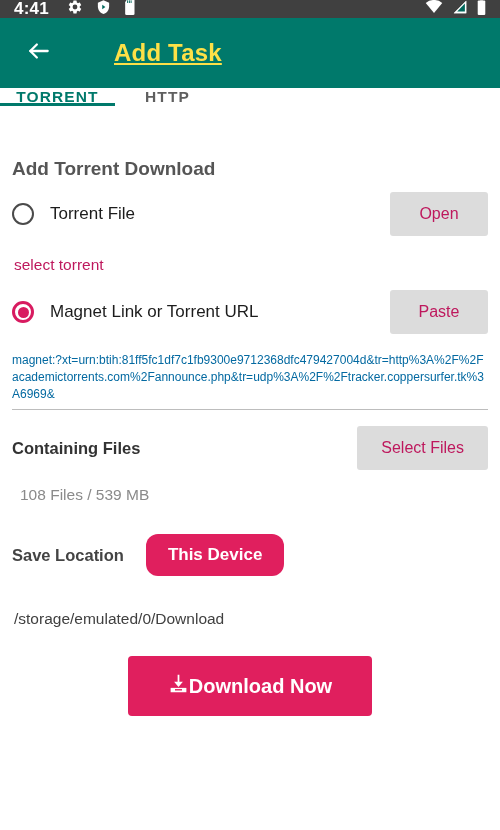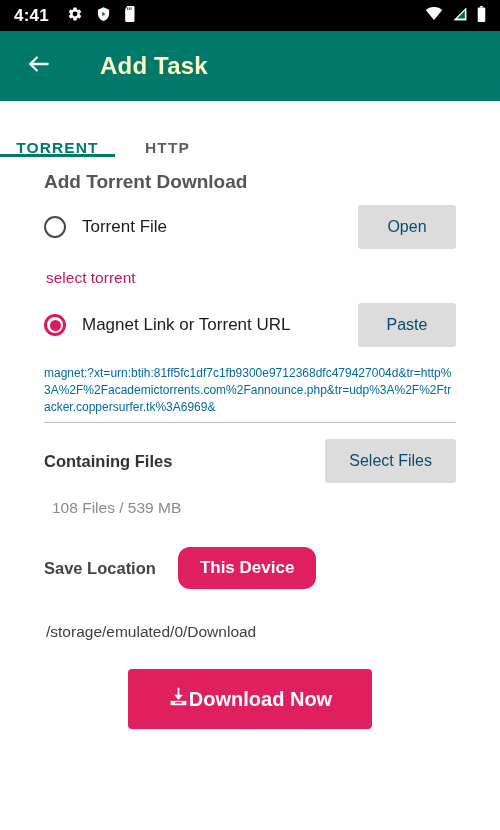--- a/index.html
+++ b/index.html
@@ -6,57 +6,57 @@
   html, body {
     width: 500px; height: 830px;
     background: #ffffff;
     font-family: "Liberation Sans", sans-serif;
     overflow: hidden;
   }
   .phone { position: relative; width: 500px; height: 830px; background: #fff; }
 
   
   .statusbar {
-    height: 31px; background: #000000;
+    height: 18px; background: #404040;
     display: flex; align-items: center;
     padding: 0 14px; color: #ffffff;
   }
   .sb-time { font-size: 17px; font-weight: 700; letter-spacing: .2px; }
   .sb-left-icons { display: flex; align-items: center; gap: 13px; margin-left: 18px; }
   .sb-spacer { flex: 1; }
   .sb-right-icons { display: flex; align-items: center; gap: 9px; }
   .sb-ic { display: block; }
 
   
   .toolbar {
     height: 70px; background: #00796b;
     display: flex; align-items: center; padding: 0 22px;
   }
   .back-btn { width: 34px; height: 34px; display: flex; align-items: center; justify-content: center; cursor: pointer; }
   .toolbar-title {
-    color: #fef9c3; font-size: 24px; font-weight: 700;
-    margin-left: 44px; letter-spacing: .2px;
-  }
-
-  
-  .tabs { height: 56px; display: flex; align-items: flex-end; background: #fff; position: relative; }
+    color: #fde047; font-size: 24px; font-weight: 700;
+    margin-left: 58px; letter-spacing: .2px; text-decoration: underline;
+  }
+
+  
+  .tabs { height: 56px; display: flex; align-items: flex-start; background: #fff; position: relative; }
   .tab {
     display: flex; align-items: center; justify-content: center;
     font-size: 15.5px; font-weight: 700; letter-spacing: 1.1px;
     cursor: pointer; position: relative;
   }
   .tab.t1 { width: 115px; color: #00796b; }
   .tab.t2 { width: 105px; color: #5f5f5f; }
   .tab.active::after {
     content: ""; position: absolute; left: 0; right: 0; bottom: 0;
     height: 3px; background: #00796b;
   }
 
   
-  .content { padding: 0 44px; }
+  .content { padding: 0 12px; }
   .section-title {
     font-size: 19px; font-weight: 700; color: #555555;
     margin-top: 14px; margin-bottom: 6px;
   }
 
   .opt-row { display: flex; align-items: center; min-height: 56px; }
   .radio-wrap { width: 38px; display: flex; align-items: center; }
   .radio {
     width: 22px; height: 22px; border-radius: 50%;
     border: 2px solid #4a4a4a; background: #fff;
@@ -64,21 +64,21 @@
     cursor: pointer;
   }
   .radio.checked { border-color: #d81b60; border-width: 3px; }
   .radio.checked .dot {
     width: 11px; height: 11px; border-radius: 50%; background: #d81b60;
   }
   .opt-label { font-size: 17px; color: #1c1c1c; text-align: right; }
   .grow { flex: 1; }
 
   .gbtn {
-    background: #dcdcdc; color: #0c4a6e;
+    background: #dcdcdc; color: #be185d;
     border: none; border-radius: 3px;
     font-family: "Liberation Sans", sans-serif;
     font-size: 16px; padding: 13px 24px; cursor: pointer;
     min-width: 98px;
   }
 
   .hint {
     font-size: 15.5px; color: #be185d;
     margin: 14px 0 10px 2px;
   }

